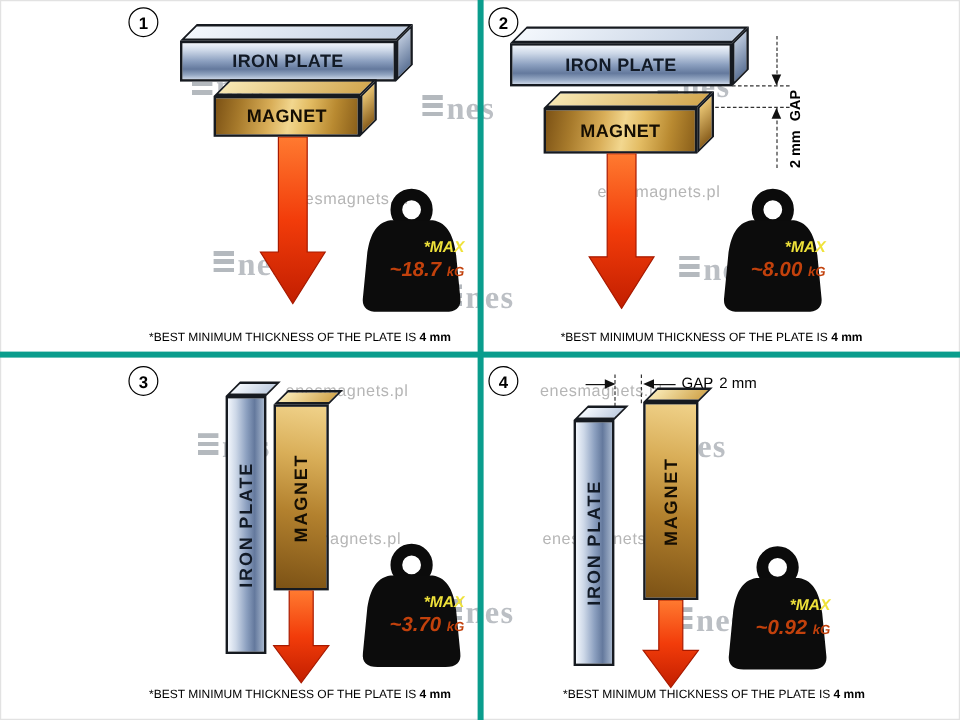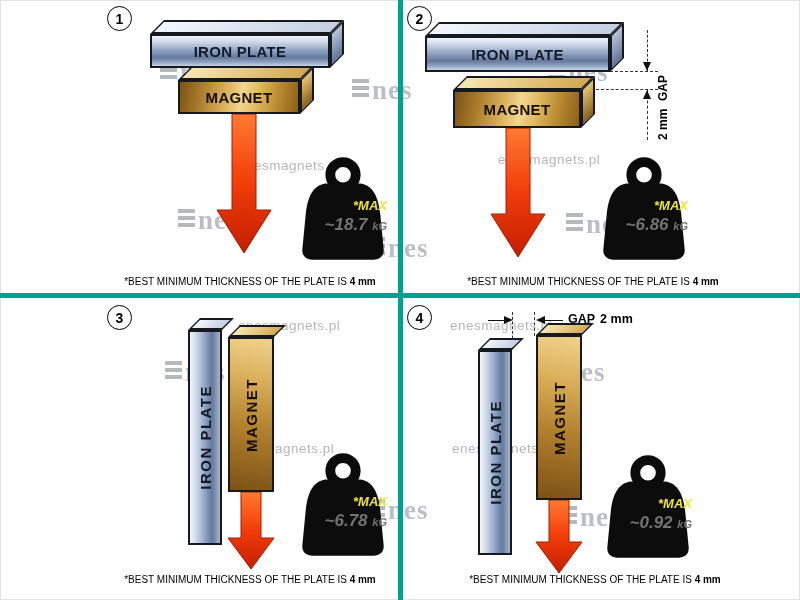--- a/index.html
+++ b/index.html
@@ -42,36 +42,36 @@
   .magnet .vlabel{color:#150e03;}
 
   
   .arrow{position:absolute;z-index:1;}
 
   
   .weight{position:absolute;width:88px;height:108px;z-index:3;}
   .weight svg{position:absolute;left:0;top:0;}
   .wtext{position:absolute;width:100%;text-align:right;left:0;}
   .wmax{top:42px;color:#efe23a;font-style:italic;font-weight:bold;font-size:13px;}
-  .wval{top:59px;color:#737373;font-style:italic;font-weight:bold;font-size:17px;}
+  .wval{top:59px;color:#c2410c;font-style:italic;font-weight:bold;font-size:17px;}
   .wval .u{font-size:11px;}
 
   
   .caption{position:absolute;text-align:center;font-size:10px;color:#000;z-index:1;white-space:nowrap;}
   .caption .b{font-weight:bold;}
 
   
   .dline{position:absolute;z-index:1;}
   .dash-h{border-top:1.5px dashed #333;}
   .dash-v{border-left:1.5px dashed #333;}
   .solid-h{border-top:1.5px solid #111;}
   .tri{position:absolute;width:0;height:0;z-index:1;}
   .gapv{position:absolute;writing-mode:vertical-rl;transform:rotate(180deg);
         font-size:12px;font-weight:bold;color:#000;z-index:1;display:flex;gap:8px;align-items:center;}
-  .gaph{position:absolute;font-size:12.5px;font-weight:bold;color:#000;z-index:1;white-space:nowrap;}
+  .gaph{position:absolute;font-size:12.5px;font-weight:normal;color:#000;z-index:1;white-space:nowrap;}
   .gaph span{margin-right:5px;}
 
   
   .wmsite{position:absolute;color:#b6b6b6;font-size:13.5px;letter-spacing:.5px;z-index:0;}
   .enes{position:absolute;display:flex;align-items:flex-end;z-index:0;opacity:.85;}
   .enes .bars{width:17px;height:19px;margin:0 3px 4px 0;
               background:repeating-linear-gradient(180deg,#a8adb3 0 4px,transparent 4px 7px);}
   .enes .etxt{font-family:"Liberation Serif",serif;font-size:27px;line-height:.9;
               font-weight:bold;color:#b0b4ba;letter-spacing:1px;}
 </style>
@@ -212,21 +212,21 @@
       </defs>
     <polygon points="16,0 40,0 40,86 55,86 28,129 1,86 16,86" fill="url(#ag2)" stroke="#a81a00" stroke-width="1"></polygon>
   </svg>
 
   <div class="weight" style="left:600px;top:156px">
     <svg width="88" height="108" viewBox="0 0 90 110">
       <circle cx="45" cy="19" r="13" fill="none" stroke="#0b0b0b" stroke-width="10"></circle>
       <path d="M27,28 L63,28 C76,30 81,42 83,58 L86.5,94 C87.5,102 83,106 74,106 L16,106 C7,106 2.5,102 3.5,94 L7,58 C9,42 14,30 27,28 Z" fill="#0c0c0c"></path>
     </svg>
     <div class="wtext wmax">*MAX</div>
-    <div class="wtext wval"><span>~6.86</span> <span class="u">kG</span></div>
+    <div class="wtext wval"><span>~8.00</span> <span class="u">kG</span></div>
   </div>
 
   <div class="caption" style="left:438px;top:276px;width:310px">
     <span>*BEST MINIMUM THICKNESS OF THE PLATE IS</span> <span class="b">4 mm</span>
   </div>
 
   <div class="num" style="left:107px;top:305px">3</div>
 
   <div class="slab iron vert nos" style="left:188px;top:318px;--w:34px;--h:215px;--d:12px">
     <div class="face ftop"></div>
@@ -254,21 +254,21 @@
       </defs>
     <polygon points="14,0 34,0 34,46 47,46 24,77 1,46 14,46" fill="url(#ag3)" stroke="#a81a00" stroke-width="1"></polygon>
   </svg>
 
   <div class="weight" style="left:299px;top:452px">
     <svg width="88" height="108" viewBox="0 0 90 110">
       <circle cx="45" cy="19" r="13" fill="none" stroke="#0b0b0b" stroke-width="10"></circle>
       <path d="M27,28 L63,28 C76,30 81,42 83,58 L86.5,94 C87.5,102 83,106 74,106 L16,106 C7,106 2.5,102 3.5,94 L7,58 C9,42 14,30 27,28 Z" fill="#0c0c0c"></path>
     </svg>
     <div class="wtext wmax">*MAX</div>
-    <div class="wtext wval"><span>~6.78</span> <span class="u">kG</span></div>
+    <div class="wtext wval"><span>~3.70</span> <span class="u">kG</span></div>
   </div>
 
   <div class="caption" style="left:95px;top:574px;width:310px">
     <span>*BEST MINIMUM THICKNESS OF THE PLATE IS</span> <span class="b">4 mm</span>
   </div>
 
   <div class="num" style="left:407px;top:305px">4</div>
 
   <div class="dline dash-v" style="left:512px;top:312px;height:36px"></div>
   <div class="dline dash-v" style="left:534px;top:312px;height:24px"></div>

